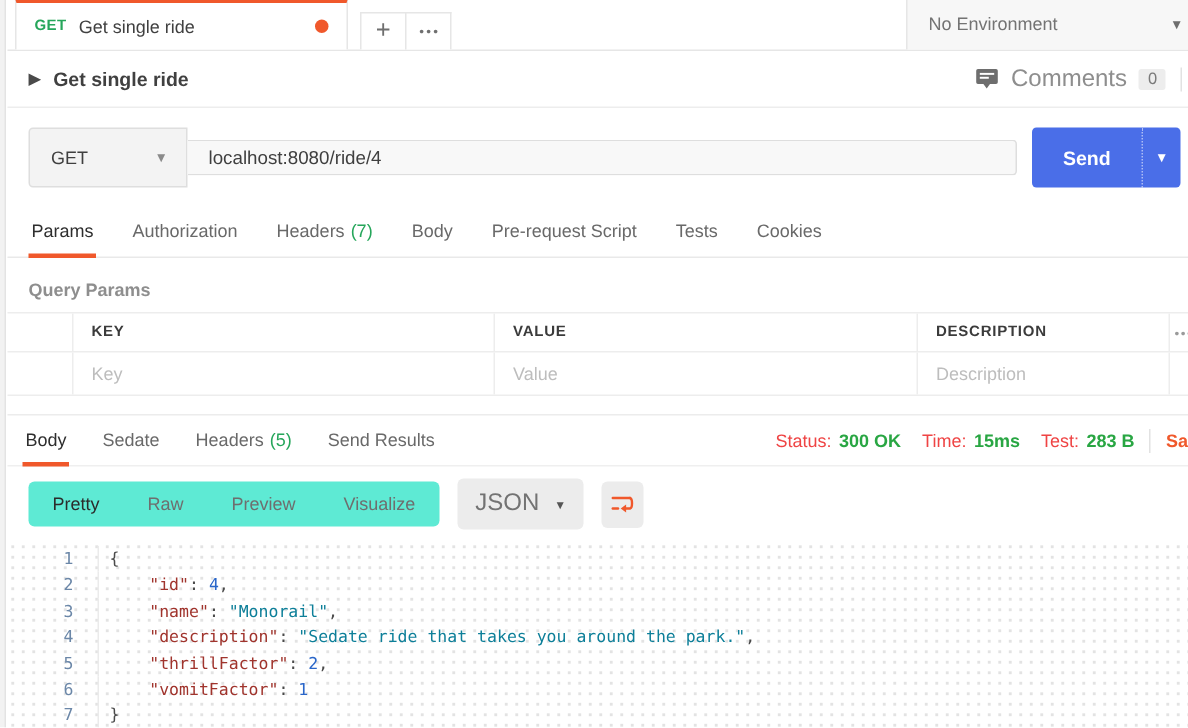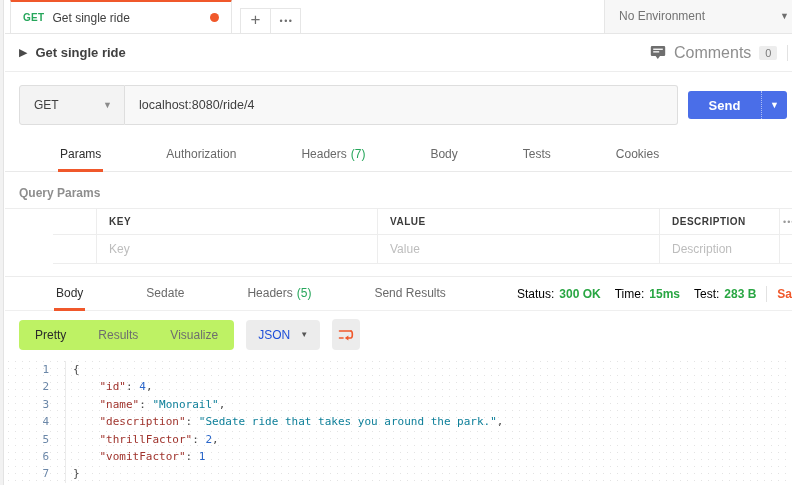--- a/index.html
+++ b/index.html
@@ -49,43 +49,43 @@
   .v-div { width:1px; height:16px; background:#E2E2E2; margin:0 10px; }
   .examples-label { font-size:12px; color:var(--txt-gray); }
 
   
   .request-bar { flex:0 0 67px; display:flex; align-items:center; padding:13px 5px 14px 14px; }
   .method-select { width:106px; height:40px; background:#F3F3F3; border:1px solid #DEDEDE;
                    border-radius:3px 0 0 3px; display:flex; align-items:center;
                    padding:0 12px 0 14px; cursor:pointer; }
   .method-label { font-size:12px; color:#3F3F3F; }
   .method-caret { margin-left:auto; font-size:9px; color:#8A8A8A; }
-  .url-field { flex:1; height:40px; background:#F8F8F8; border:1px solid #DEDEDE;
+  .url-field { flex:1; height:24px; background:#F8F8F8; border:1px solid #DEDEDE;
                border-left:none; border-radius:0 3px 3px 0; display:flex;
                align-items:center; padding:0 14px; }
   .url-text { font-size:12.5px; color:#3F3F3F; }
-  .send-btn { width:99px; height:28px; margin-left:10px; background:var(--blue);
+  .send-btn { width:99px; height:40px; margin-left:10px; background:var(--blue);
               border-radius:3px; display:flex; color:#fff; cursor:pointer; }
   .send-main { flex:1; display:flex; align-items:center; justify-content:center;
                font-size:13px; font-weight:600; }
   .send-caret { width:26px; display:flex; align-items:center; justify-content:center;
                 border-left:1px dotted rgba(255,255,255,.55); font-size:9px; }
 
   
   .tabstrip { display:flex; align-items:stretch; border-bottom:1px solid #E9E9E9; }
   .request-tabs { flex:0 0 33px; height:33px; padding:0 14px; gap:22px; }
   .strip-tab { font-size:12px; color:#696969; display:flex; align-items:center;
-               margin-bottom:-1px; border-bottom:3px solid transparent; padding:0 2px; cursor:pointer;margin-left:39px; }
+               margin-bottom:-1px; border-bottom:3px solid transparent; padding:0 2px; cursor:pointer; }
   .strip-tab.active { color:#2E2E2E; border-bottom-color:var(--accent); }
   .cnt { color:var(--green); margin-left:4px; }
 
   
   .qp-label { padding:14px 14px 8px; font-size:12px; font-weight:600; color:var(--txt-gray); }
   .qp-table { border-top:1px solid var(--border-light); }
-  .qp-row { display:flex; border-bottom:1px solid var(--border-light); align-items:flex-start;margin-left:48px; }
+  .qp-row { display:flex; border-bottom:1px solid var(--border-light); align-items:flex-start; }
   .qp-row.head { height:26px; }
   .qp-row.entry { height:29px; }
   .c-handle { width:44px; align-self:stretch; border-right:1px solid var(--border-light); }
   .c-key   { width:281px; align-self:stretch; display:flex; align-items:center;
              border-right:1px solid var(--border-light); padding-left:12px; }
   .c-value { width:282px; align-self:stretch; display:flex; align-items:center;
              border-right:1px solid var(--border-light); padding-left:12px; }
   .c-desc  { flex:1; align-self:stretch; display:flex; align-items:center; padding-left:12px; }
   .c-more  { width:13px; align-self:stretch; border-left:1px solid var(--border-light);
              display:flex; align-items:center; overflow:hidden; font-size:9px;
@@ -94,32 +94,32 @@
   .placeholder { font-size:12px; color:#BDBDBD; }
 
   
   .response { margin-top:12px; border-top:1px solid #ECECEC; flex:1;
               display:flex; flex-direction:column; min-height:0; }
   .resp-header { flex:0 0 34px; height:34px; padding:0 0 0 10px; gap:20px;
                  position:relative; display:flex; align-items:stretch;
                  border-bottom:1px solid #EFEFEF; }
   .resp-meta { position:absolute; left:512px; top:0; height:100%;
                display:flex; align-items:center; white-space:nowrap; font-size:12px; }
-  .meta-label { color:#000000; margin-right:5px; }
+  .meta-label { color:#ef4444; margin-right:5px; }
   .meta-value { color:var(--status-green); font-weight:600; }
   .meta-gap { width:14px; }
   .save-label { color:var(--accent); font-weight:600; }
 
   .resp-toolbar { flex:0 0 47px; display:flex; align-items:center; padding:8px 14px; gap:12px; }
-  .view-group { background:#bef264; border-radius:4px; display:flex; }
+  .view-group { background:#5eead4; border-radius:4px; display:flex; }
   .vtab { padding:8px 16px; font-size:12px; color:#6E6E6E; cursor:pointer; }
   .vtab.active { color:#2B2B2B; }
   .fmt-select { background:#ECECEC; border-radius:4px; padding:8px 12px;
                 display:flex; align-items:center; gap:10px; cursor:pointer; }
-  .fmt-label { font-size:12px; color:#1d4ed8; }
+  .fmt-label { font-size:16px; color:#737373; }
   .fmt-caret { font-size:8px; color:#555; }
   .wrap-btn { background:#ECECEC; border-radius:4px; width:28px; height:31px;
               display:flex; align-items:center; justify-content:center; cursor:pointer; }
 
   .code-area { flex:1; min-height:0; padding-top:3px; overflow:hidden;
                font-family:"DejaVu Sans Mono", monospace; font-size:11px;
                line-height:17.4px; color:#3B3B3B;
                background-image:radial-gradient(circle, #E3E3E3 0.9px, rgba(0,0,0,0) 0.9px);
                background-size:7px 7px; }
   .code-line { display:flex; }
@@ -188,20 +188,23 @@
           <span>Authorization</span>
         </div>
       <div class="strip-tab">
           <span>Headers</span>
           <span class="cnt">(7)</span>
         </div>
       <div class="strip-tab">
           <span>Body</span>
         </div>
       <div class="strip-tab">
+          <span>Pre-request Script</span>
+        </div>
+      <div class="strip-tab">
           <span>Tests</span>
         </div>
       <div class="strip-tab">
           <span>Cookies</span>
         </div>
     </div>
 
     <div class="qp-label">Query Params</div>
     <div class="qp-table">
       <div class="qp-row head">
@@ -246,21 +249,22 @@
           <span class="meta-label">Test:</span>
           <span class="meta-value">283 B</span>
           <span class="v-div"></span>
           <span class="save-label">Save Response</span>
         </div>
       </div>
 
       <div class="resp-toolbar">
         <div class="view-group">
           <span class="vtab active">Pretty</span>
-          <span class="vtab">Results</span>
+          <span class="vtab">Raw</span>
+          <span class="vtab">Preview</span>
           <span class="vtab">Visualize</span>
         </div>
         <div class="fmt-select">
           <span class="fmt-label">JSON</span>
           <span class="fmt-caret">▼</span>
         </div>
         <div class="wrap-btn">
           <svg width="16" height="14" viewBox="0 0 16 14">
             <path d="M1.5 3 H13" fill="none" stroke="#F0582B" stroke-width="1.6" stroke-linecap="round"></path>
             <path d="M13 3 c1.8 0.5 1.8 6.5 0 7 H10" fill="none" stroke="#F0582B" stroke-width="1.6" stroke-linecap="round"></path>

